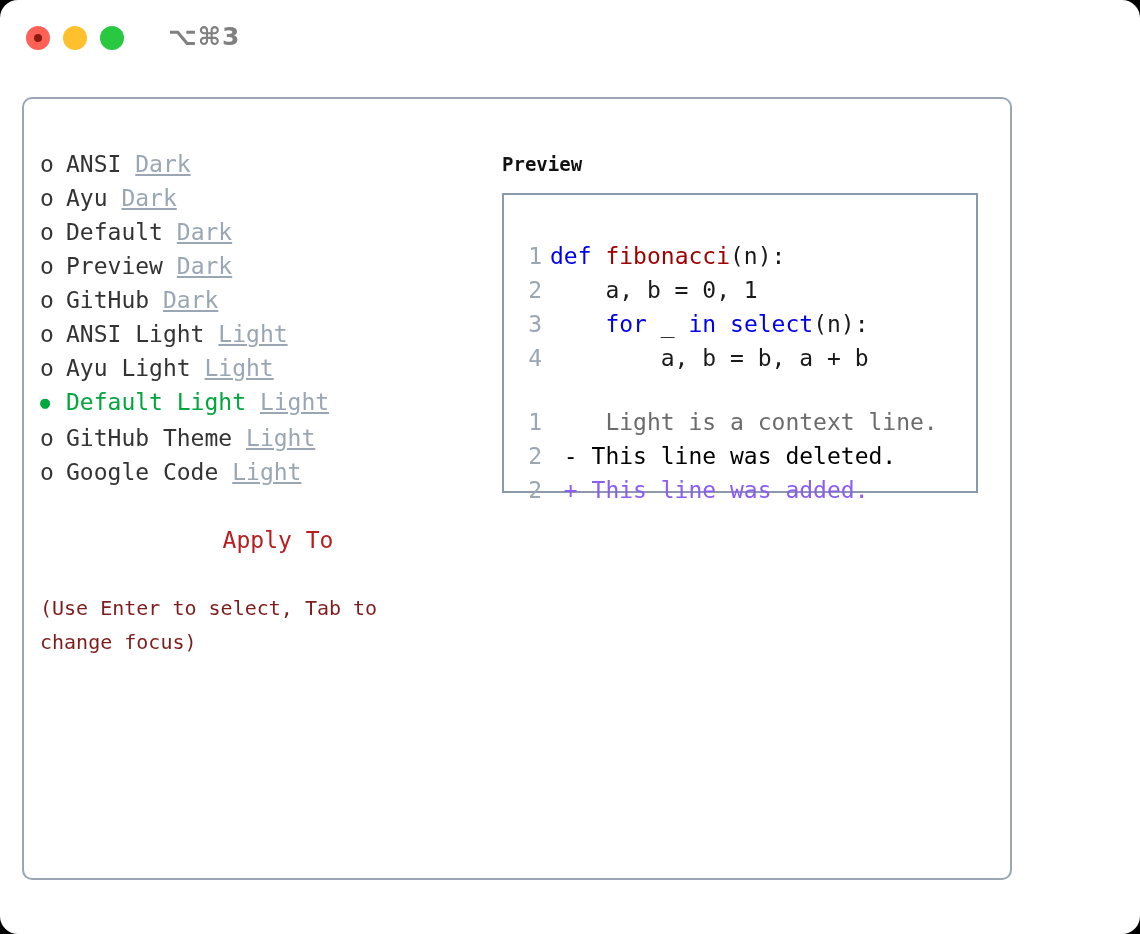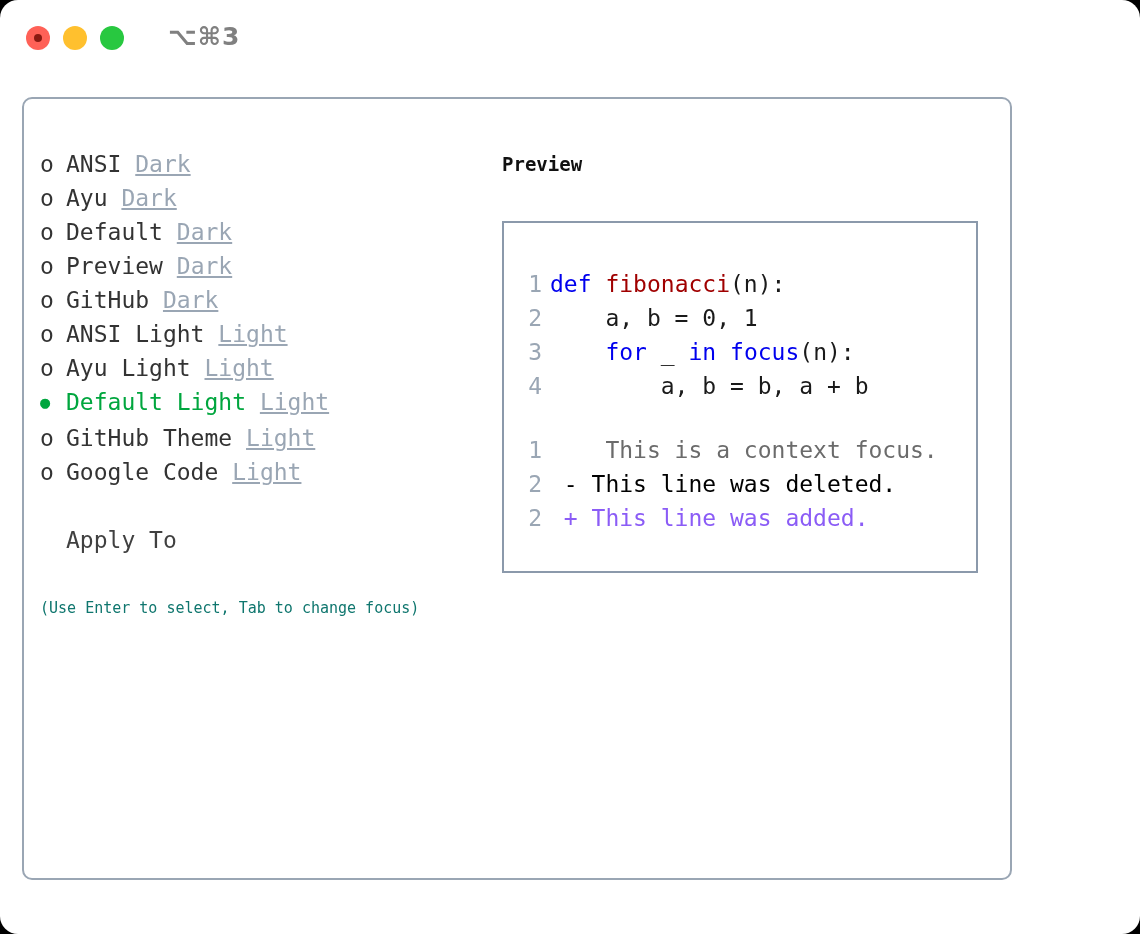--- a/index.html
+++ b/index.html
@@ -111,26 +111,27 @@
   .dot-full::before {
     content: "\25CF";
     font-size: 17px;
     position: relative;
     top: -2px;
   }
   .row-selected { color: #00a63e; }
   .cat { color: #9aa6b4; text-decoration: underline; }
   .spacer { height: 34px; }
   .section-title {
-    color: #404040;
+    color: #b91c1c;
     padding-left: 26px;
+    text-align: center;
   }
   .hint {
-    color: #0f766e;
-    font-size: 15px;
+    color: #7f1d1d;
+    font-size: 20px;
     line-height: 34px;
     white-space: pre-wrap;
     width: 420px;
   }
 
   
   #right-col {
     position: absolute;
     left: 478px;
     top: 48px;
@@ -138,23 +139,23 @@
   }
   #preview-title {
     font-family: "DejaVu Sans Mono", "Liberation Mono", monospace;
     font-size: 19px;
     font-weight: 700;
     color: #111111;
     line-height: 34px;
     white-space: pre;
   }
   #preview-box {
-    margin-top: 40px;
+    margin-top: 12px;
     width: 476px;
-    height: 352px;
+    height: 300px;
     border: 2px solid #8b99ab;
     background: #ffffff;
     box-sizing: border-box;
     padding: 44px 0 0 10px;
   }
   .code-line {
     font-family: "DejaVu Sans Mono", "Liberation Mono", monospace;
     font-size: 23px;
     line-height: 34px;
     white-space: pre;
@@ -217,26 +218,26 @@
       <div class="hint">(Use Enter to select, Tab to change focus)</div>
     </div>
 
     <div id="right-col">
       <div id="preview-title">Preview</div>
 
       <div id="preview-box">
         <div id="code-block">
             <div class="code-line"><span class="lnum">1</span><span class="kw">def </span><span class="fn">fibonacci</span><span class="plain">(n):</span></div>
             <div class="code-line"><span class="lnum">2</span><span class="plain">    a, b = 0, 1</span></div>
-            <div class="code-line"><span class="lnum">3</span><span class="plain">    </span><span class="kw">for</span><span class="plain"> _ </span><span class="kw">in</span><span class="plain"> </span><span class="kw">focus</span><span class="plain">(n):</span></div>
+            <div class="code-line"><span class="lnum">3</span><span class="plain">    </span><span class="kw">for</span><span class="plain"> _ </span><span class="kw">in</span><span class="plain"> </span><span class="kw">select</span><span class="plain">(n):</span></div>
             <div class="code-line"><span class="lnum">4</span><span class="plain">        a, b = b, a + b</span></div>
           </div>
         <div class="gap"></div>
         <div id="diff-block">
-            <div class="code-line"><span class="lnum">1</span><span class="ctx">    This is a context focus.</span></div>
+            <div class="code-line"><span class="lnum">1</span><span class="ctx">    Light is a context line.</span></div>
             <div class="code-line"><span class="lnum">2</span><span class="del"> - This line was deleted.</span></div>
             <div class="code-line"><span class="lnum">2</span><span class="add"> + This line was added.</span></div>
           </div>
       </div>
     </div>
 
   </div>
 </div>
 
 </body></html>

